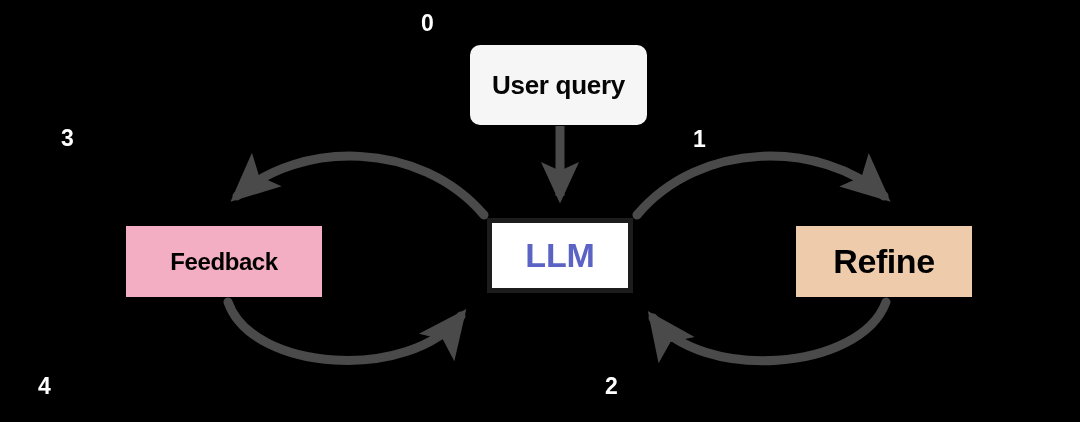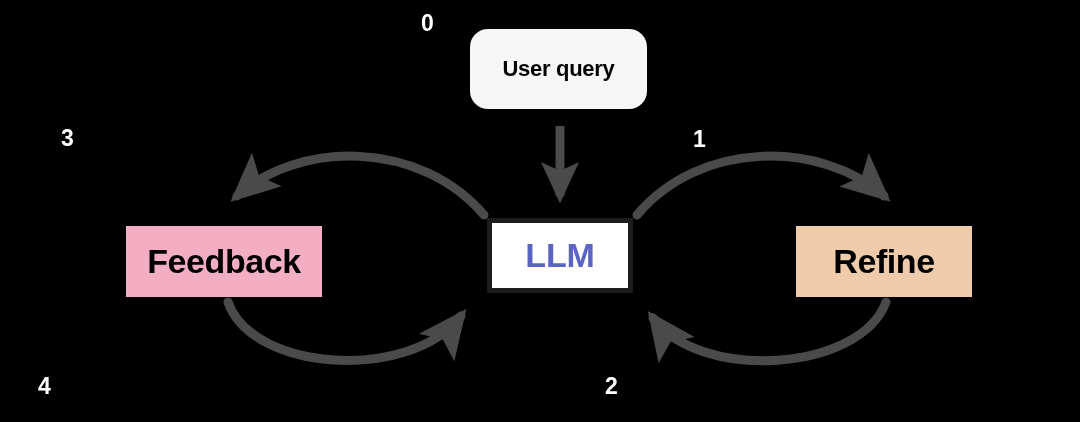--- a/index.html
+++ b/index.html
@@ -32,27 +32,27 @@
     display: flex;
     align-items: center;
     justify-content: center;
     box-sizing: border-box;
     text-align: center;
     white-space: nowrap;
   }
 
   .node-userquery {
     left: 470px;
-    top: 29px;
+    top: 45px;
     width: 177px;
     height: 80px;
     background: #f6f6f6;
-    border-radius: 18px;
+    border-radius: 10px;
     color: #050505;
-    font-size: 22px;
+    font-size: 26px;
     font-weight: bold;
     letter-spacing: -0.3px;
   }
 
   .node-llm {
     left: 487px;
     top: 218px;
     width: 146px;
     height: 75px;
     background: #ffffff;
@@ -63,21 +63,21 @@
     letter-spacing: -0.2px;
   }
 
   .node-feedback {
     left: 126px;
     top: 226px;
     width: 196px;
     height: 71px;
     background: #f4aec4;
     color: #000000;
-    font-size: 34px;
+    font-size: 24px;
     font-weight: bold;
     letter-spacing: -0.4px;
   }
 
   .node-refine {
     left: 796px;
     top: 226px;
     width: 176px;
     height: 71px;
     background: #edcbab;

